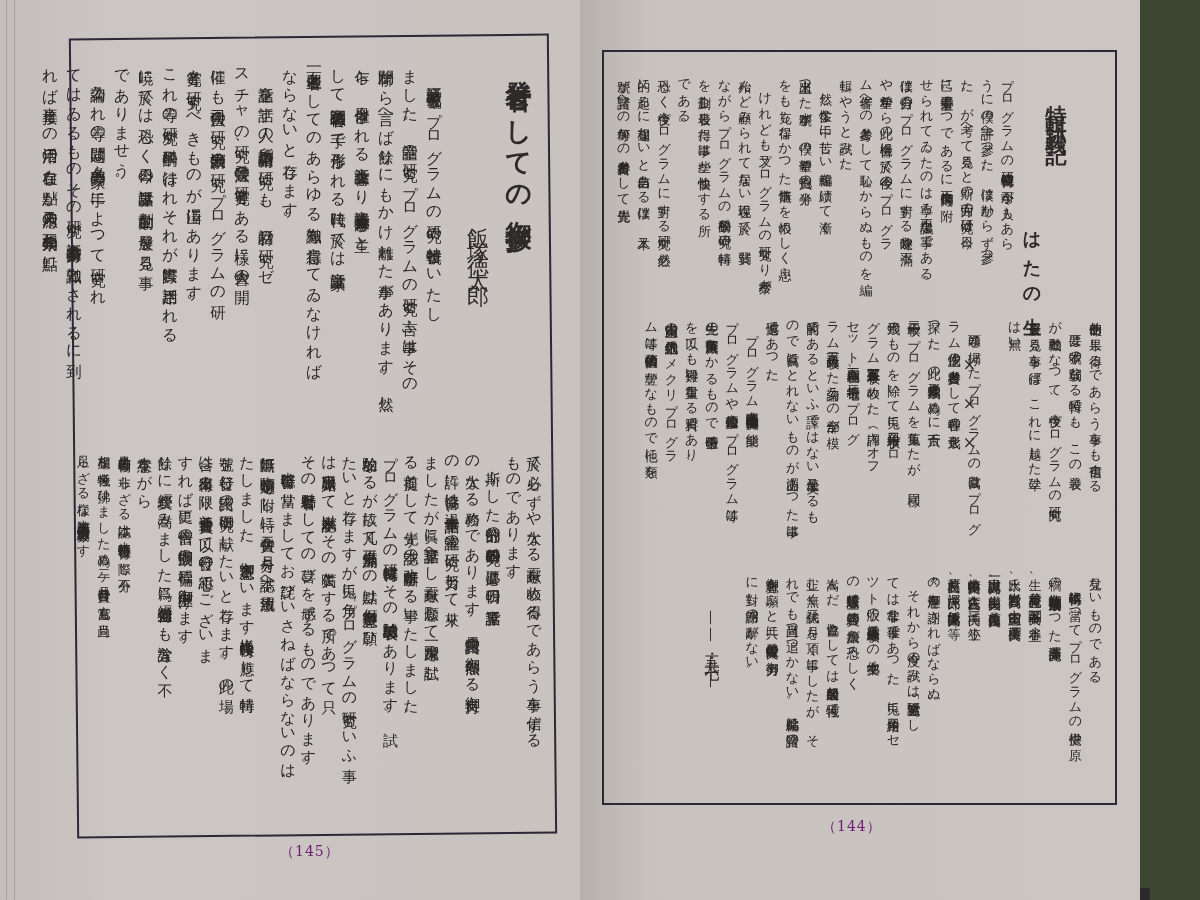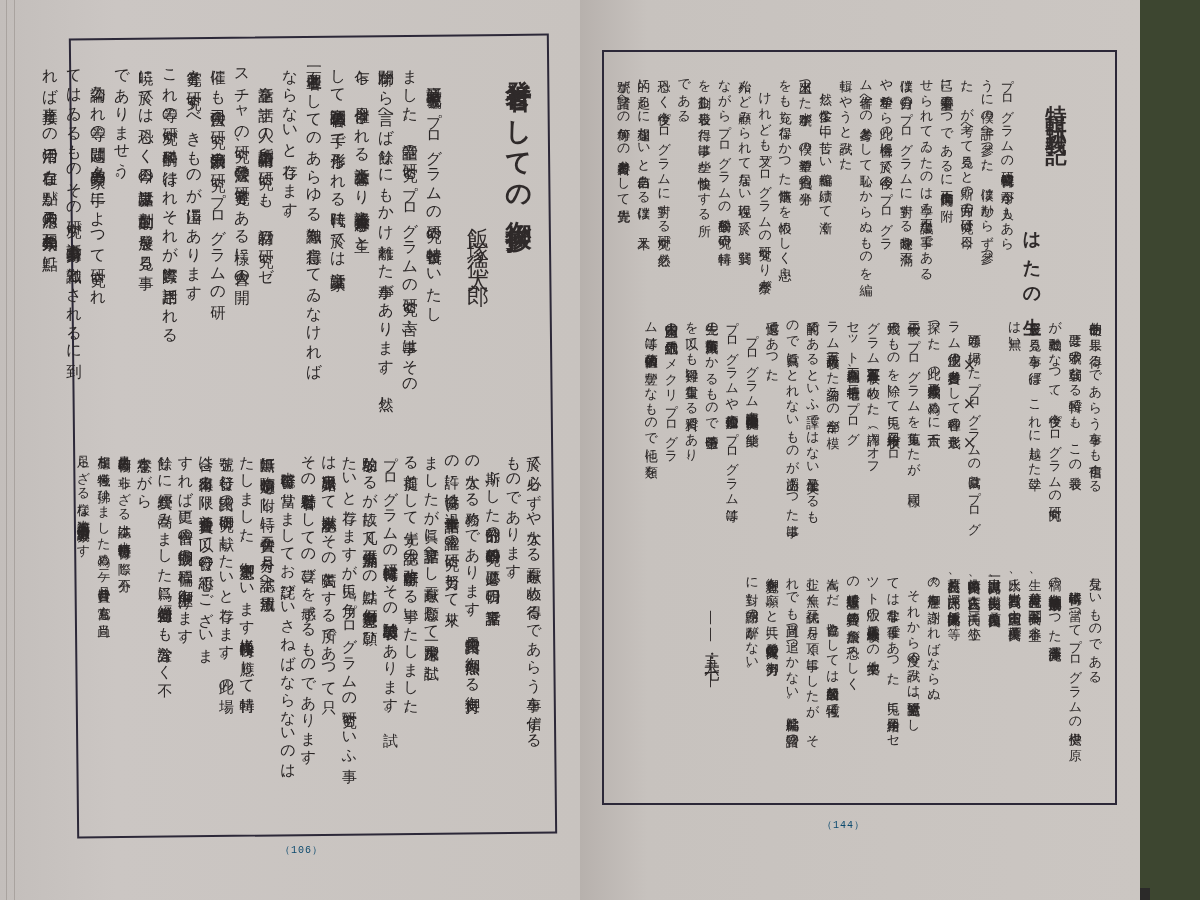--- a/index.html
+++ b/index.html
@@ -53,21 +53,21 @@
     writing-mode:vertical-rl; font-size:18px; letter-spacing:8px; font-weight:bold; color:#2f2a2a;
   }
   .cross-marks {
     position:absolute; left:960px; top:355px;
     writing-mode:vertical-rl; font-size:16px; letter-spacing:20px; color:#2f2a2a;
   }
   .date-line {
     position:absolute; left:702px; top:760px; transform:translateY(-150px);
     writing-mode:vertical-rl; font-size:15px; letter-spacing:2px; color:#2f2a2a;
   }
-  .page-number { position:absolute; font-size:10px; color:#0c4a6e; letter-spacing:1px;font-family:Liberation Mono, monospace; }
+  .page-number { position:absolute; font-size:14px; color:#701a75; letter-spacing:1px; }
   .pn-left { left:280px; top:843px; }
   .pn-right { left:822px; top:818px; }
 </style>
 </head>
 <body>
 
 <div class="bg-green"></div>
 <div class="bg-dark-bottom"></div>
 
 <div class="page page-left">
@@ -118,21 +118,21 @@
   <p>號を發行し諸氏の御研究に献じたいと存じます。此の場</p>
   <p>合は出來得る限り普通會費を以て發行の心組でございま</p>
   <p>すれば更に倍舊の御援助の程偏に御願申上げます。</p>
   <p>餘りに經費が嵩みました爲に經營上如何とも詮方なく不</p>
   <p>本意ながら</p>
   <p style="font-size:13px">大量的發行物に非らざる本誌は本特輯號發行に際し分不</p>
   <p style="font-size:13px">相應な犧牲を拂ひました爲め二ケ月分會費に充當も尚且</p>
   <p style="font-size:13px">足らざる樣な次第何卒右事情御諒察願ます</p>
 </div>
 
-<div class="page-number pn-left">（106）</div>
+<div class="page-number pn-left">（145）</div>
 
 <div class="page page-right"></div>
 <div class="frame frame-right"></div>
 
 <div class="title-right">特輯跡我記</div>
 <div class="author-right">はたの生</div>
 
 <div class="vcol" id="right-upper" style="left:612px; top:70px; height:260px; width:405px; font-size:13px; letter-spacing:0.6px; line-height:20.2px;">
   <p>プログラムの研究號特輯の司令が人もあら</p>
   <p>うに僕の手許へ參つた。僕は尠からず參つ</p>

